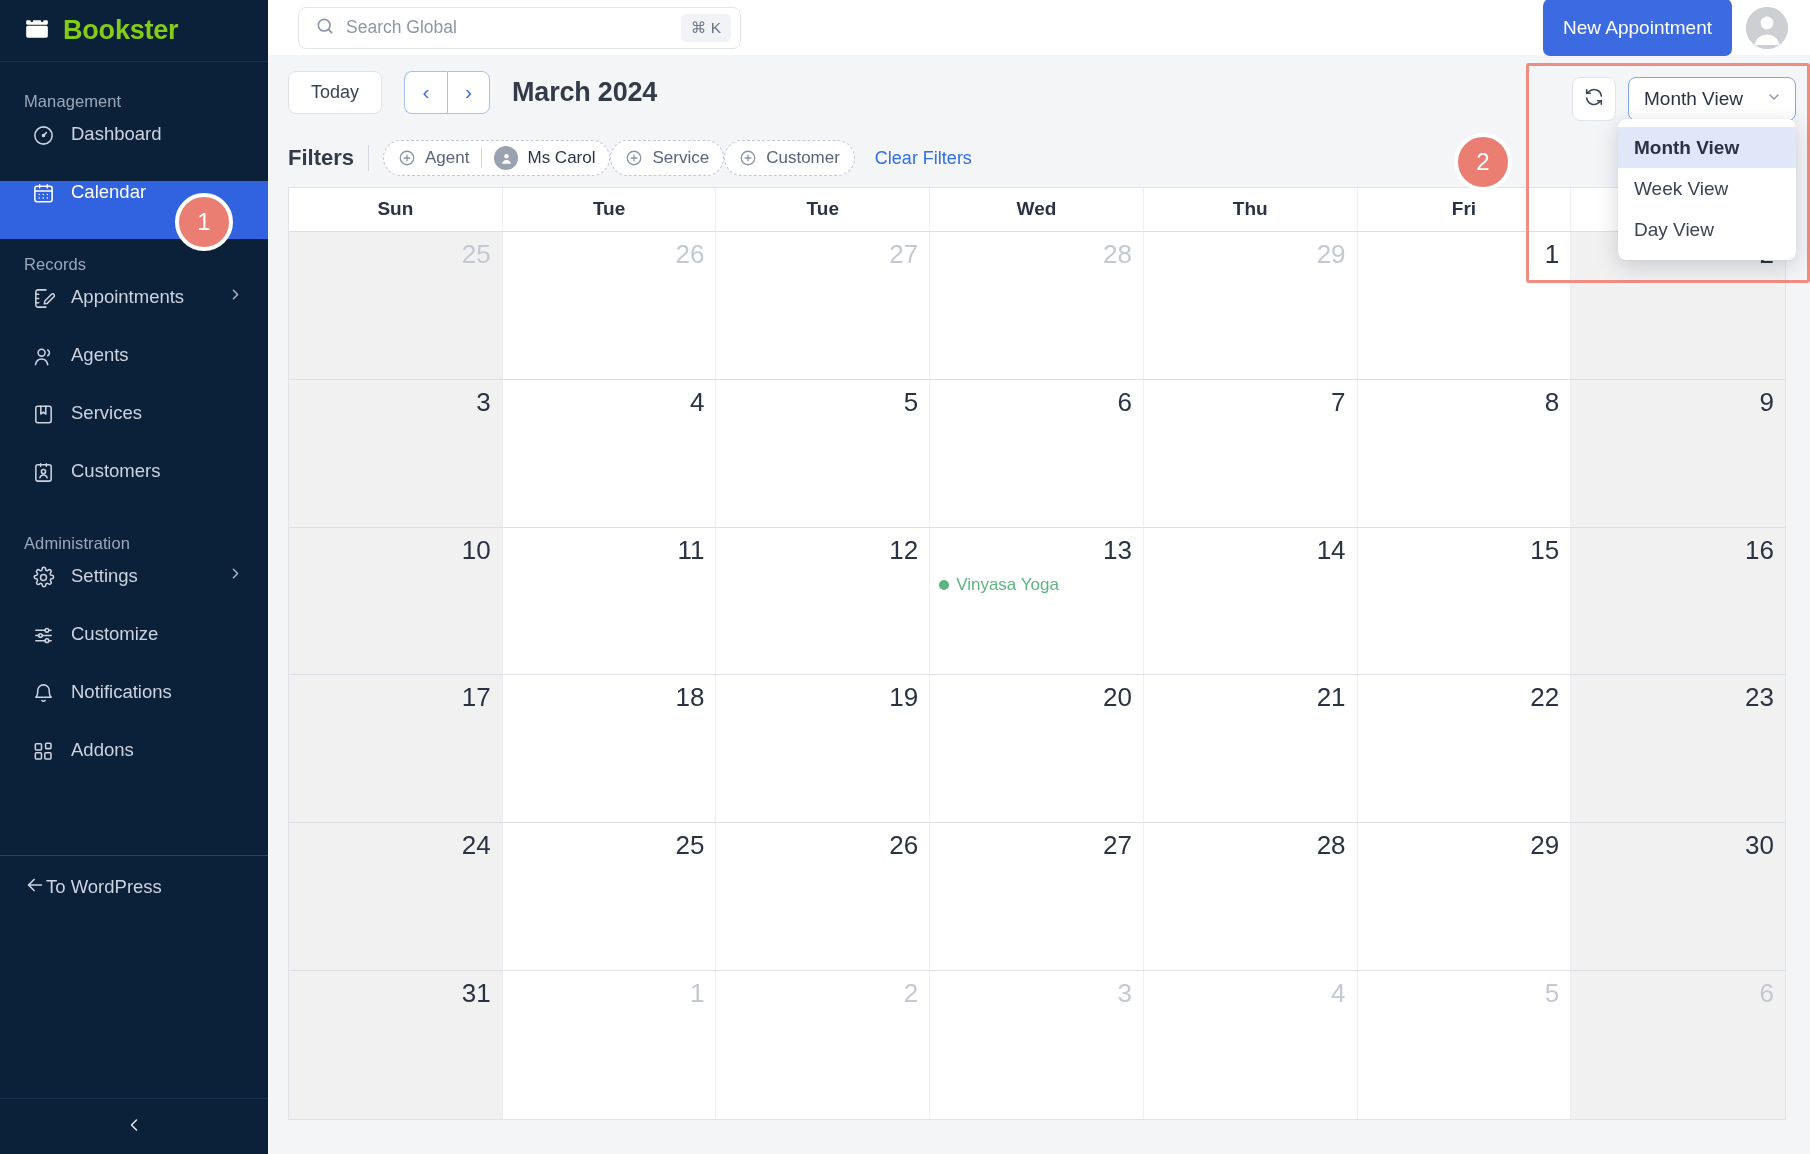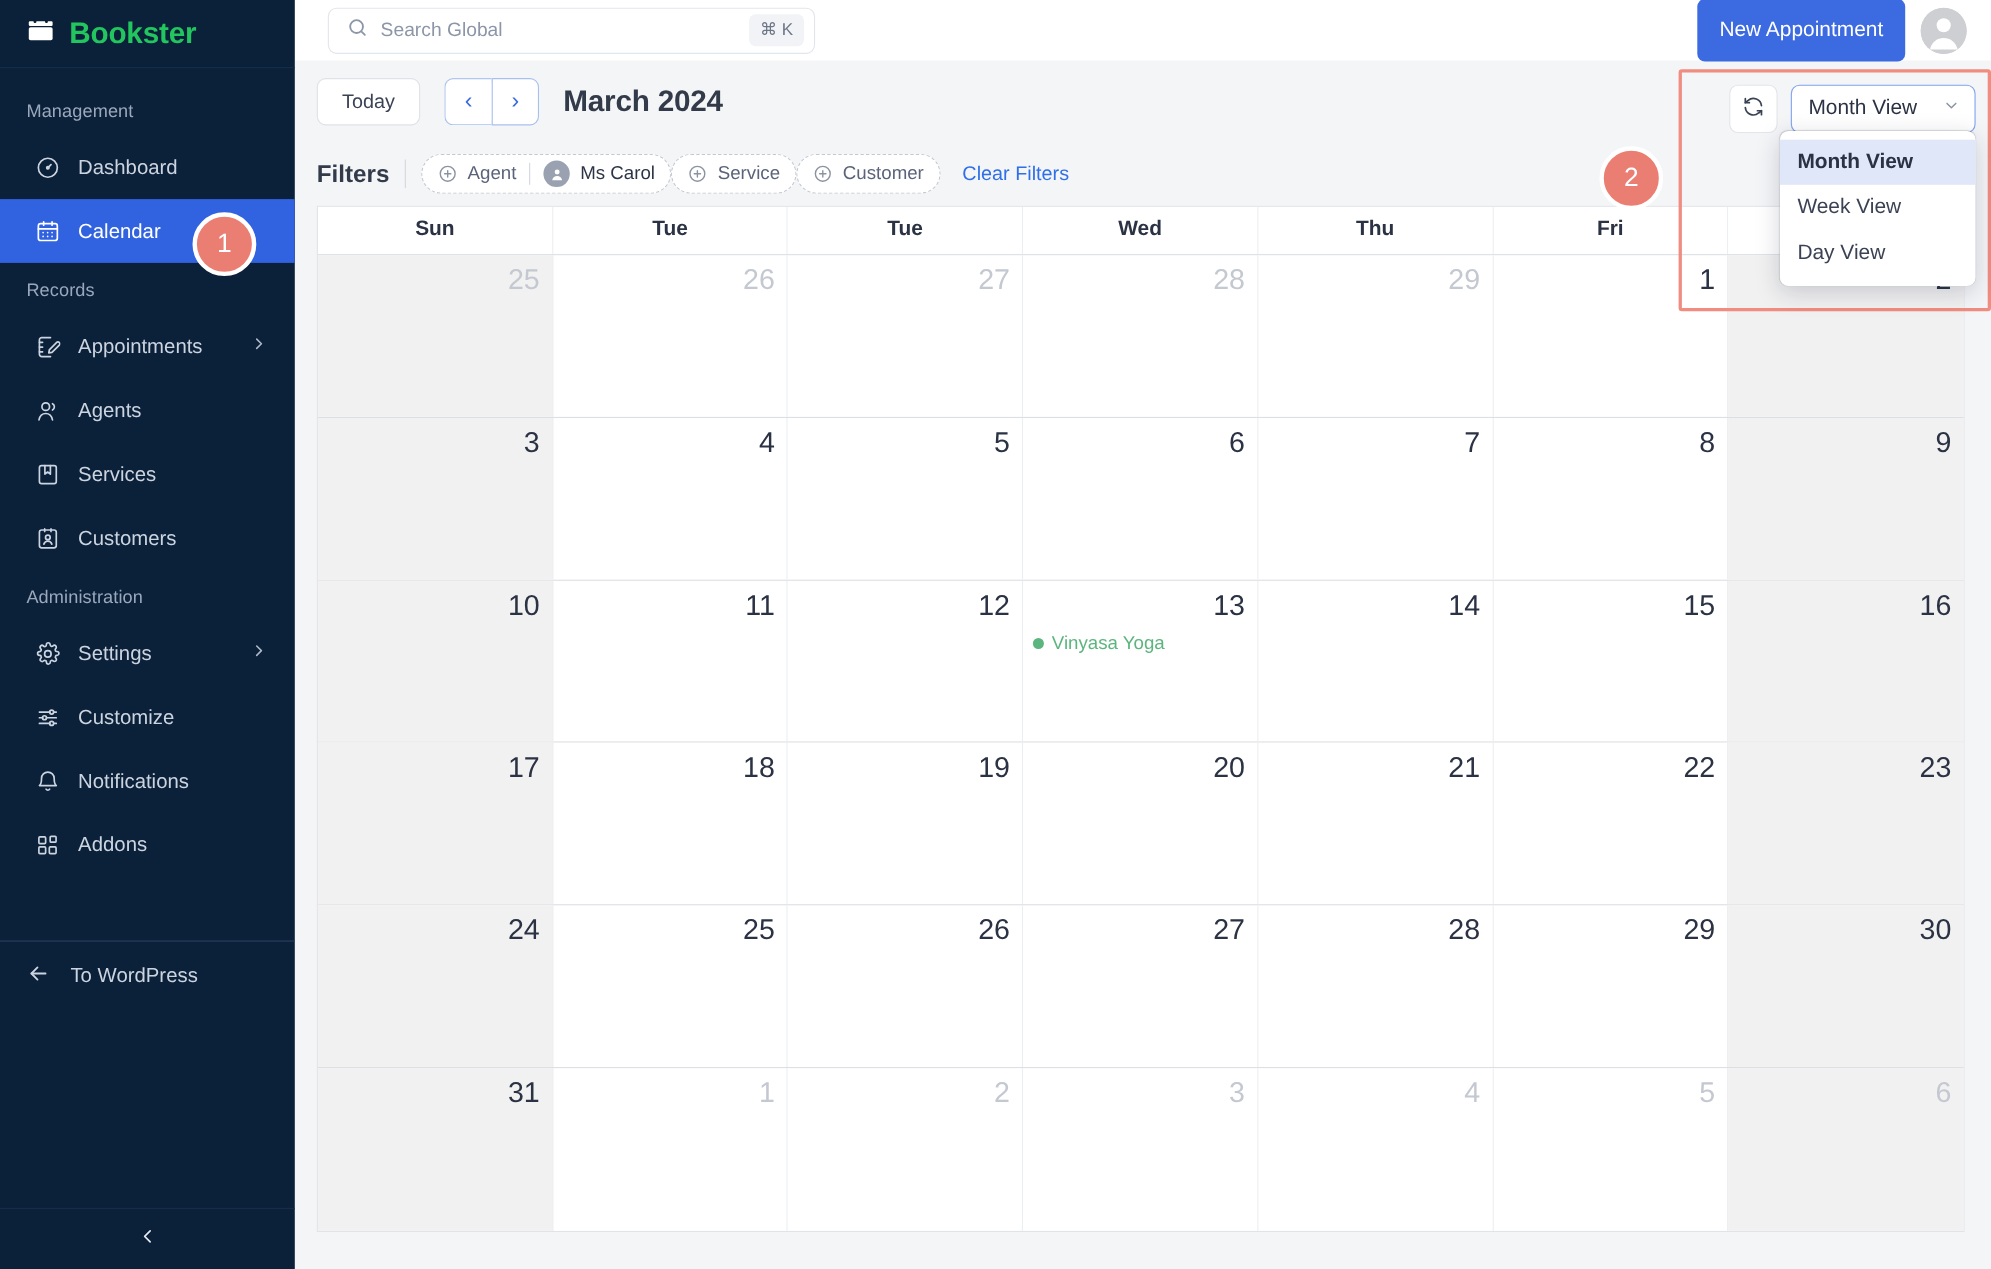--- a/index.html
+++ b/index.html
@@ -16,40 +16,40 @@
     width: 268px; min-width: 268px; height: 1154px;
     background: #0b2039;
     display: flex; flex-direction: column;
     position: relative;
   }
   .brand {
     height: 62px; display: flex; align-items: center;
     padding: 0 24px; gap: 13px;
     border-bottom: 1px solid #16304d;
   }
-  .brand-title { color: #22c55e; font-size: 27px; font-weight: 700; letter-spacing: -0.2px; }
+  .brand-title { color: #84cc16; font-size: 27px; font-weight: 700; letter-spacing: -0.2px; }
   .nav { flex: 1; padding-top: 14px; overflow: hidden; }
   .nav-section {
     color: #9aa8bb; font-size: 16.5px; padding: 16px 24px 12px 24px;
     letter-spacing: 0.1px;
   }
   .nav-item {
-    display: flex; align-items: center; gap: 16px;
+    display: flex; align-items: flex-start; gap: 16px;
     height: 58px; padding: 0 24px 0 31px;
     color: #ccd4e0; font-size: 18.5px;
     cursor: pointer; position: relative;
   }
   .nav-item .label { flex: 1; }
   .nav-item.active { background: #3163e0; color: #ffffff; }
   .nav-icon { width: 24px; height: 24px; display:inline-flex; align-items:center; justify-content:center; }
   .nav-icon svg { display: block; }
   .chev { opacity: 0.85; }
   .sidebar-divider { height: 1px; background: #2a4263; margin: 12px 0 0 0; }
   .wp-link {
-    display: flex; align-items: center; gap: 18px;
+    display: flex; align-items: center; 
     height: 62px; padding: 0 24px;
     color: #ccd4e0; font-size: 18.5px; cursor: pointer;
   }
   .collapse-bar {
     height: 56px; border-top: 1px solid #16304d;
     display: flex; align-items: center; justify-content: center;
     cursor: pointer;
   }
   .marker {
     position: absolute;

